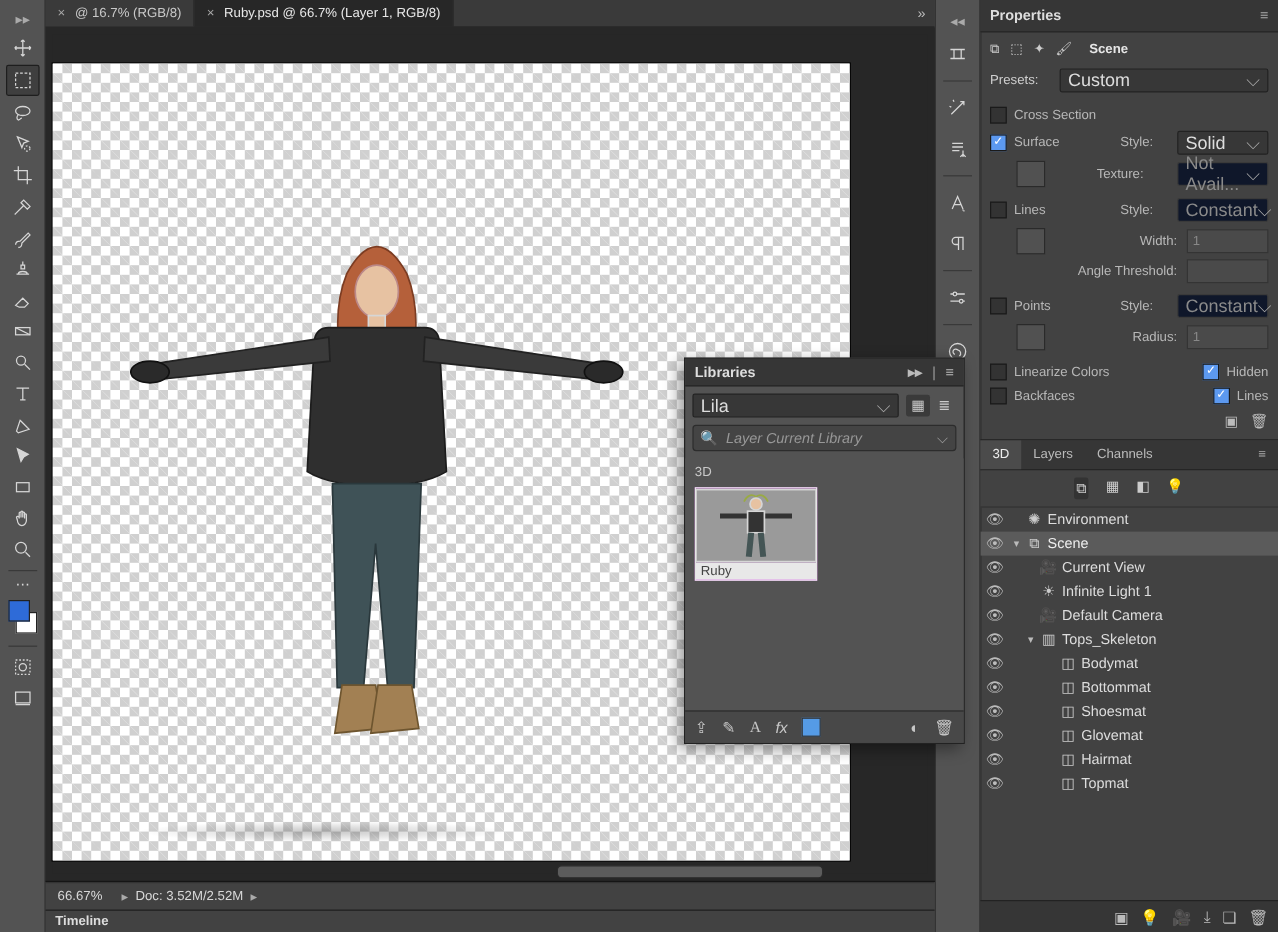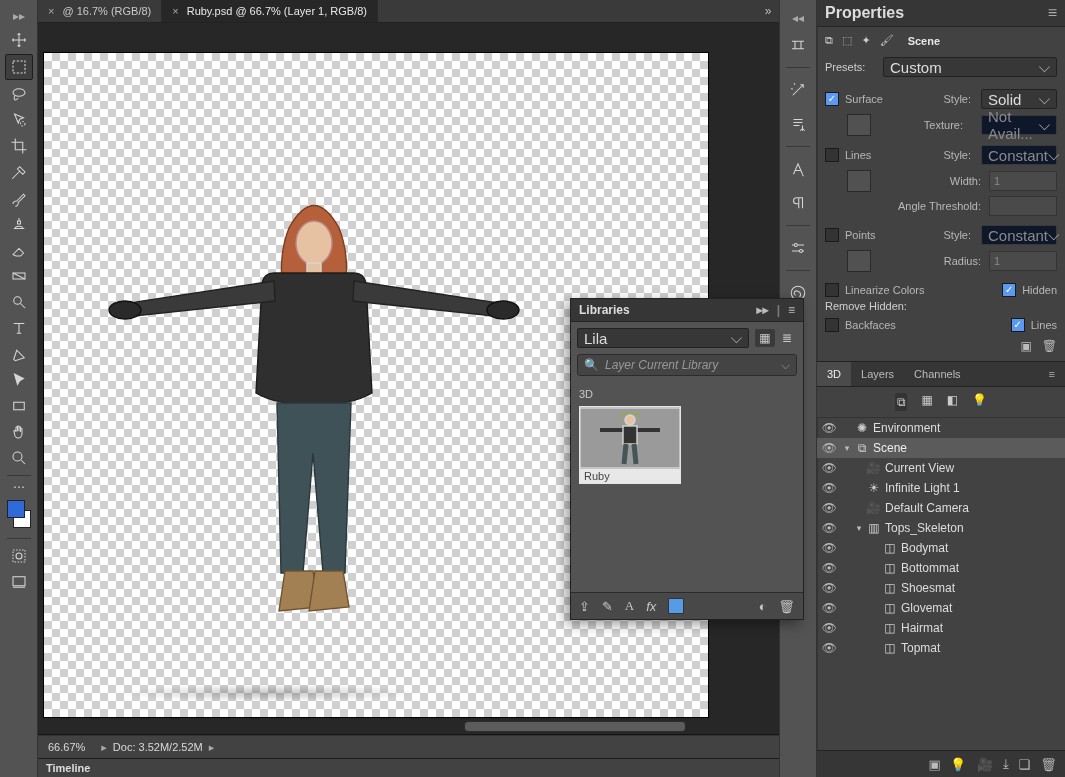--- a/index.html
+++ b/index.html
@@ -39,31 +39,31 @@
   .status { height:22px; background:#424242; display:flex; align-items:center; padding:0 10px; font-size:11px; color:#d9d9d9; border-top:1px solid #333; border-bottom:1px solid #1a1a1a; }
   .status .zoom { margin-right:10px; }
   .status .chev { color:#aaa; margin:0 6px; }
   .timeline-bar { height:18px; background:#424242; display:flex; align-items:center; padding:0 8px; font-size:11px; color:#ddd; }
 
   .iconbar-right { width:38px; background:#535353; display:flex; flex-direction:column; align-items:center; padding-top:8px; box-shadow:inset 1px 0 #333, inset -1px 0 #333; }
   .iconbar-right .ibtn { width:28px; height:28px; margin:3px 0; display:flex; align-items:center; justify-content:center; color:#ddd; cursor:pointer; }
   .iconbar-right .isep { width:24px; height:1px; background:#393939; margin:5px 0; }
 
   .panels { width:248px; background:#424242; display:flex; flex-direction:column; box-shadow:inset 1px 0 #333; }
-  .panel-header { height:26px; background:#363636; color:#ddd; display:flex; align-items:center; padding:0 8px; font-size:16px; font-weight:bold; border-bottom:1px solid #262626; }
+  .panel-header { height:26px; background:#363636; color:#ddd; display:flex; align-items:center; padding:0 8px; font-size:12px; font-weight:bold; border-bottom:1px solid #262626; }
   .panel-header .menu { margin-left:auto; color:#aaa; }
   .properties { flex:0 0 auto; padding-bottom:4px; border-bottom:1px solid #222; }
   .prop-row { display:flex; align-items:center; padding:3px 8px; font-size:11px; }
   .prop-row.top { padding:7px 8px; align-items:center; }
   .prop-row .scene-icons span { margin-right:6px; color:#ccc; }
   .prop-label { min-width:52px; color:#cfcfcf; }
   .select { height:18px; background:#373737; color:#ddd; border:1px solid #222; display:flex; align-items:center; padding:0 6px; font-size:15px; position:relative; border-radius:2px; cursor:pointer; }
   .select .arrow { margin-left:auto; color:#aaa; }
   .select.wide { flex:1; margin-left:6px; }
-  .select.narrow { width:62px; margin-left:10px; }
+  .select.narrow { width:62px; margin-left:20px; }
   .select.disabled { color:#8a8a8a; background:#0f172a; border-color:#3a3a3a; cursor:default;}
   .cbx { width:12px; height:12px; background:#333; border:1px solid #1a1a1a; display:inline-flex; align-items:center; justify-content:center; margin-right:6px; cursor:pointer; }
   .cbx.checked { background:#5c99f0; }
   .cbx.checked::after { content:"✓"; color:#fff; font-size:10px; line-height:1; }
   .swatch-mini { width:22px; height:20px; border:1px solid #2a2a2a; background:#515151; margin-right:6px; }
   .num-field { width:58px; height:18px; background:#4a4a4a; color:#888; border:1px solid #343434; padding:0 4px; font-size:11px; display:flex; align-items:center;}
   .prop-subrow { display:flex; align-items:center; justify-content:flex-end; padding:2px 8px; font-size:11px; }
   .prop-subrow .lab { color:#b8b8b8; margin-right:8px; }
   .prop-subrow.disabled { color:#8a8a8a;text-align:center; }
   .row-right { margin-left:auto; display:flex; align-items:center; }
@@ -408,20 +408,24 @@
       <div class="prop-row">
         <span class="prop-label">Presets:</span>
         <div class="select wide">
           <span>Custom</span>
             <span class="arrow">⌵</span>
         </div>
       </div>
 
       <div style="height:6px"></div>
 
+      <div class="prop-row">
+        <span class="cbx"></span>
+        <span>Cross Section</span>
+      </div>
 
       <div class="prop-row">
         <span class="cbx checked"></span>
         <span>Surface</span>
         <div class="row-right">
           <span class="lab">Style:</span>
           <div class="select narrow">
               <span>Solid</span>
               <span class="arrow">⌵</span>
             </div>
@@ -485,23 +489,20 @@
       <div style="height:6px"></div>
 
       <div class="prop-row">
         <span class="cbx"></span>
         <span>Linearize Colors</span>
         <div class="row-right">
           <span class="cbx checked"></span>
           <span>Hidden</span>
         </div>
       </div>
-      <div class="prop-row" style="padding-top:0">
-        <span style="color:#cfcfcf">Remove Hidden:</span>
-      </div>
       <div class="prop-row">
         <span class="cbx"></span>
         <span>Backfaces</span>
         <div class="row-right">
           <span class="cbx checked"></span>
           <span>Lines</span>
         </div>
       </div>
       <div class="prop-footer">
         <span>▣</span>

